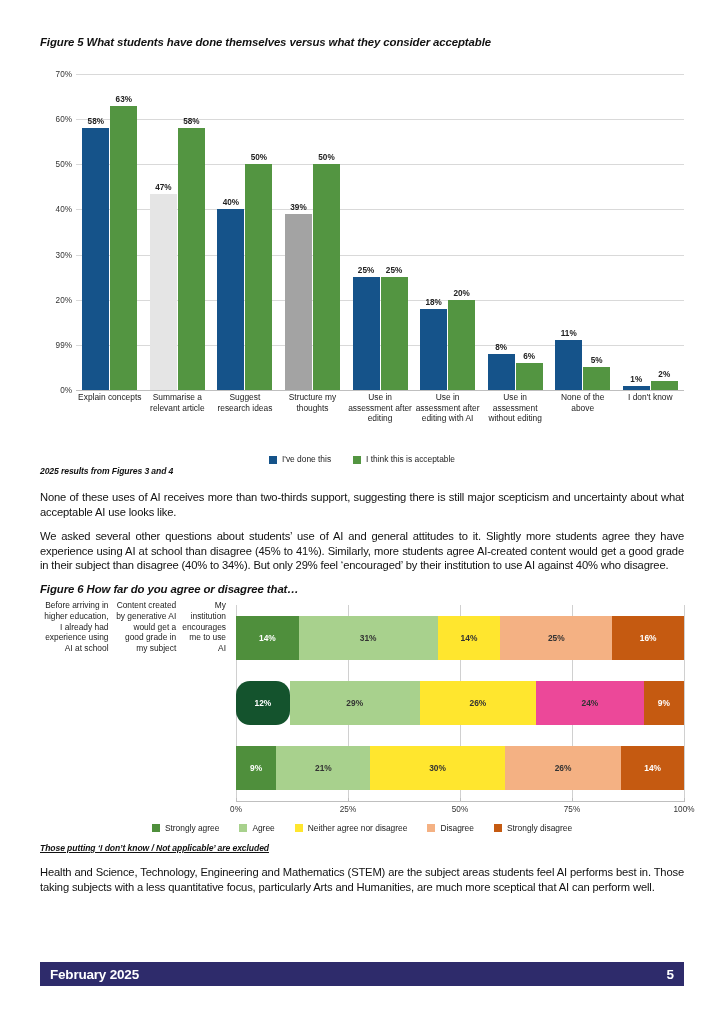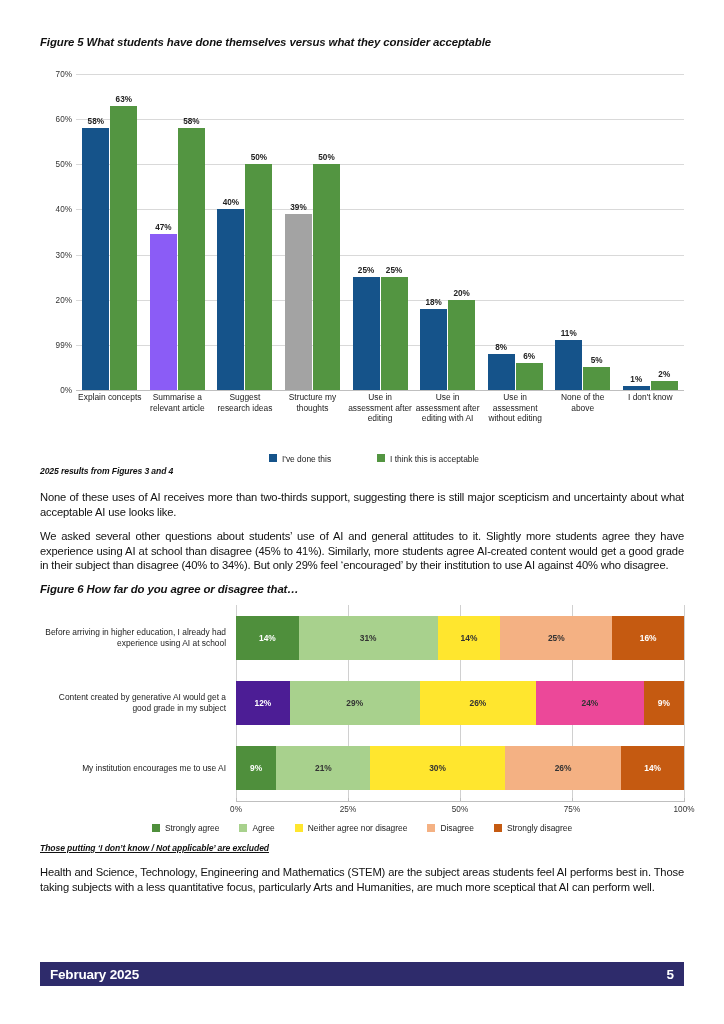--- a/index.html
+++ b/index.html
@@ -81,21 +81,21 @@
   }
   .c5-xlabels .xl {
     flex: 1 1 0; text-align: center;
     font-size: 8.4px; line-height: 10.5px; color: #222; padding: 0 1px;
   }
   .c5-legend {
     position: absolute; left: 0; top: 394px; width: 644px;
     display: flex; justify-content: center; gap: 22px;
     font-size: 8.4px; color: #222;
   }
-  .c5-legend .li { display: flex; align-items: flex-start; gap: 5px; margin-left: 24px; }
+  .c5-legend .li { display: flex; align-items: flex-end; gap: 5px; }
   .swatch { width: 8px; height: 8px; display: inline-block; }
 
   
   .chart6 { position: relative; width: 644px; height: 240px; margin-top: 6px; }
   .c6-plot { position: absolute; left: 196px; top: 4px; width: 448px; height: 196px; }
   .c6-grid { position: absolute; inset: 0; }
   .c6-grid .gv {
     position: absolute; top: 0; height: 100%;
     border-left: 1px solid #d0d0d0; width: 0;
   }
@@ -107,21 +107,21 @@
   .c6-seg {
     display: flex; align-items: center; justify-content: center;
     font-size: 8.4px; font-weight: 600; overflow: hidden;
   }
   .seg-0 { background: #4f8f3c; color: #ffffff; }
   .seg-1 { background: #a8d18d; color: #333333; }
   .seg-2 { background: #ffe62e; color: #333333; }
   .seg-3 { background: #f4b183; color: #333333; }
   .seg-4 { background: #c55a11; color: #ffffff; }
   .c6-cats { position: absolute; left: 0; top: 4px; width: 192px; height: 196px;
-             display: flex; flex-direction: column; justify-content: space-around; }
+             display: flex; flex-direction: row; justify-content: space-around; }
   .c6-cat {
     height: 44px; display: flex; align-items: center; justify-content: flex-end;
     text-align: right; font-size: 8.4px; line-height: 10.6px; color: #222;
     padding-right: 6px;
   }
   .c6-xaxis {
     position: absolute; left: 196px; top: 200px; width: 448px; height: 16px;
     border-top: 1px solid #bfbfbf;
   }
   .c6-xaxis .tick {
@@ -183,21 +183,21 @@
     <div class="c5-groups">
         <div class="c5-group">
           <div class="c5-bar blue" style="height: 261.829px; background: rgb(21, 83, 138);">
             <span class="vlabel">58%</span>
           </div>
           <div class="c5-bar green" style="height: 284.4px; background: rgb(83, 149, 65);">
             <span class="vlabel">63%</span>
           </div>
         </div>
         <div class="c5-group">
-          <div class="c5-bar blue" style="height: 156px; background: #8b5cf6;">
+          <div class="c5-bar blue" style="height: 196px; background: #e5e5e5;">
             <span class="vlabel">47%</span>
           </div>
           <div class="c5-bar green" style="height: 261.829px; background: rgb(83, 149, 65);">
             <span class="vlabel">58%</span>
           </div>
         </div>
         <div class="c5-group">
           <div class="c5-bar blue" style="height: 180.571px; background: rgb(21, 83, 138);">
             <span class="vlabel">40%</span>
           </div>
@@ -302,21 +302,21 @@
         </div>
       <div class="c6-rows">
           <div class="c6-row">
             <div class="c6-seg seg-0" style="width: 14%; background: rgb(79, 143, 60);">14%</div>
             <div class="c6-seg seg-1" style="width: 31%; background: rgb(168, 209, 141);">31%</div>
             <div class="c6-seg seg-2" style="width: 14%; background: rgb(255, 230, 46);">14%</div>
             <div class="c6-seg seg-3" style="width: 25%; background: rgb(244, 177, 131);">25%</div>
             <div class="c6-seg seg-4" style="width: 16%; background: rgb(197, 90, 17);">16%</div>
           </div>
           <div class="c6-row">
-            <div class="c6-seg seg-0" style="width: 12%; background: #4c1d95;">12%</div>
+            <div class="c6-seg seg-0" style="width: 12%; background: #14532d; border-radius: 14px;">12%</div>
             <div class="c6-seg seg-1" style="width: 29%; background: rgb(168, 209, 141);">29%</div>
             <div class="c6-seg seg-2" style="width: 26%; background: rgb(255, 230, 46);">26%</div>
             <div class="c6-seg seg-3" style="width: 24%; background: #ec4899;">24%</div>
             <div class="c6-seg seg-4" style="width: 9%; background: rgb(197, 90, 17);">9%</div>
           </div>
           <div class="c6-row">
             <div class="c6-seg seg-0" style="width: 9%; background: rgb(79, 143, 60);">9%</div>
             <div class="c6-seg seg-1" style="width: 21%; background: rgb(168, 209, 141);">21%</div>
             <div class="c6-seg seg-2" style="width: 30%; background: rgb(255, 230, 46);">30%</div>
             <div class="c6-seg seg-3" style="width: 26%; background: rgb(244, 177, 131);">26%</div>

